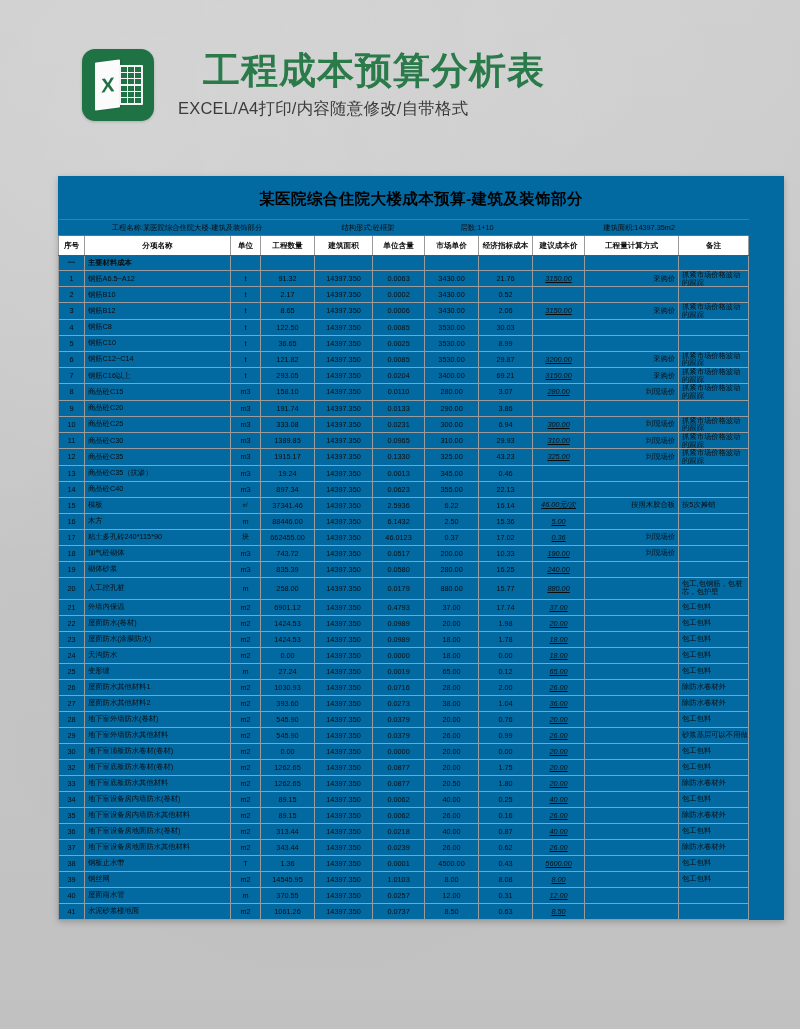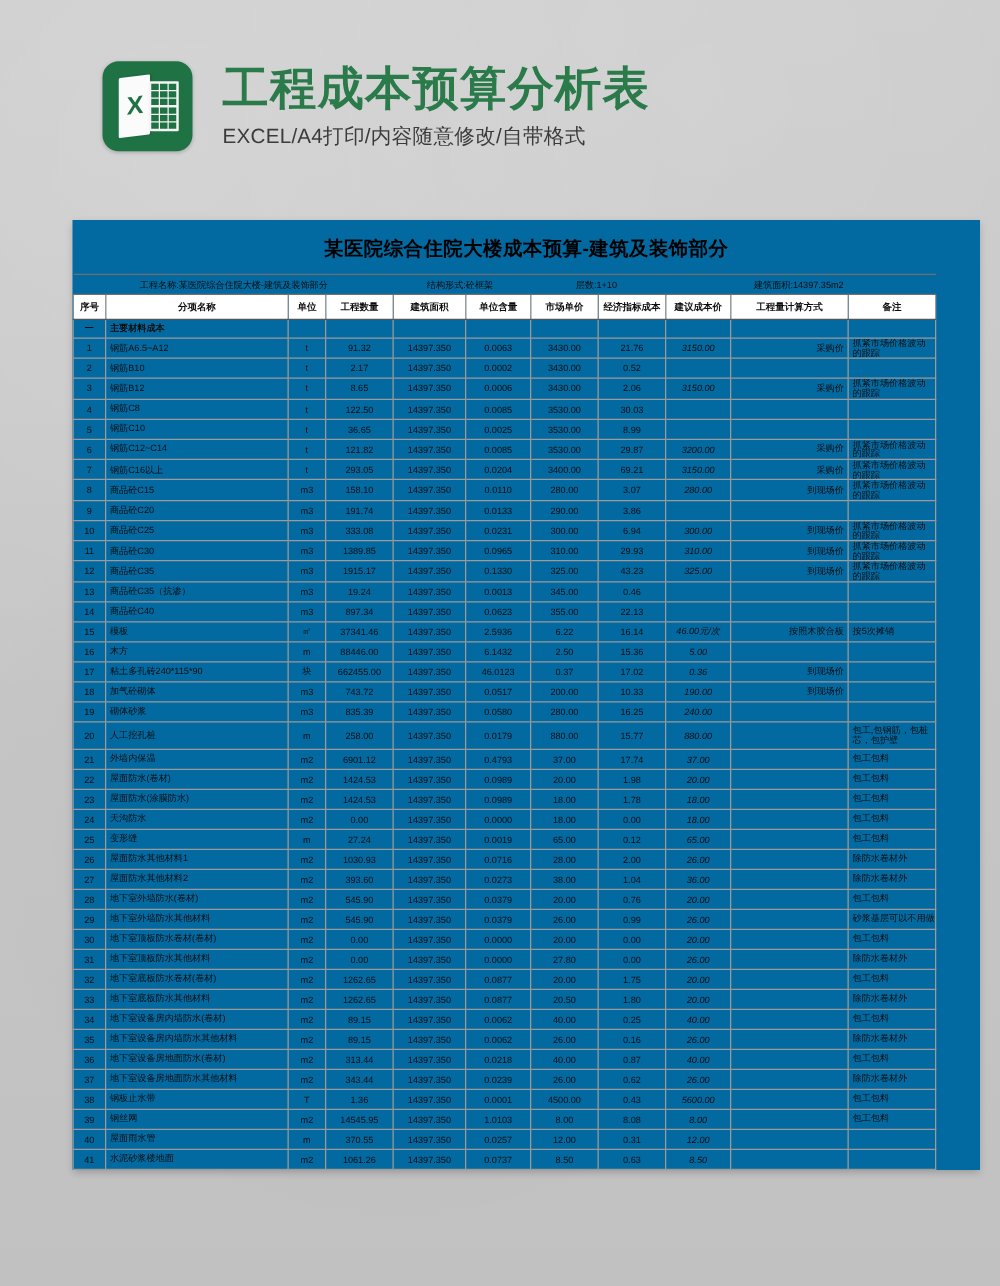--- a/index.html
+++ b/index.html
@@ -80,20 +80,21 @@
   }
   .xls-icon .grid i { background: #1f7244; display: block; }
   .banner-text { margin-left: 24px; }
   .banner-title {
     font-size: 37px;
     font-weight: bold;
     color: #2a7a4a;
     letter-spacing: 1px;
     line-height: 1.16;
     white-space: nowrap;
+    margin-left: 25px;
   }
   .banner-sub {
     margin-top: 6px;
     font-size: 16.5px;
     color: #3b3b3b;
     letter-spacing: 0.2px;
     white-space: nowrap;
   }
 
   
@@ -165,21 +166,21 @@
   }
   td.num   { text-align: center; }
   td.name  { text-align: left; padding-left: 4px; }
   td.unit  { text-align: center; }
   td.qty   { text-align: center; }
   td.area  { text-align: center; }
   td.per   { text-align: center; }
   td.mkt   { text-align: center; }
   td.econ  { text-align: center; }
   td.sug   { text-align: center; font-style: italic; }
-  td.sug span.u { }
+  td.sug span.u { text-decoration: underline; }
   td.calc  { text-align: right; padding-left: 4px; }
   td.note  { text-align: left; padding-left: 4px; }
   tr.tall td { height: 22px; }
   td.note .wrap { white-space: normal; line-height: 1.05; display: block; }
 </style>
 </head>
 <body>
 
 <div class="backdrop"></div>
 
@@ -666,33 +667,20 @@
           <td class="qty">0.00</td>
           <td class="area">14397.350</td>
           <td class="per">0.0000</td>
           <td class="mkt">20.00</td>
           <td class="econ">0.00</td>
           <td class="sug"><span class="u">20.00</span></td>
           <td class="calc"></td>
           <td class="note">包工包料</td>
         </tr>
         <tr>
-          <td class="num">31</td>
-          <td class="name">地下室顶板防水其他材料</td>
-          <td class="unit">m2</td>
-          <td class="qty">0.00</td>
-          <td class="area">14397.350</td>
-          <td class="per">0.0000</td>
-          <td class="mkt">27.80</td>
-          <td class="econ">0.00</td>
-          <td class="sug"><span class="u">26.00</span></td>
-          <td class="calc"></td>
-          <td class="note">除防水卷材外</td>
-        </tr>
-        <tr>
           <td class="num">32</td>
           <td class="name">地下室底板防水卷材(卷材)</td>
           <td class="unit">m2</td>
           <td class="qty">1262.65</td>
           <td class="area">14397.350</td>
           <td class="per">0.0877</td>
           <td class="mkt">20.00</td>
           <td class="econ">1.75</td>
           <td class="sug"><span class="u">20.00</span></td>
           <td class="calc"></td>

